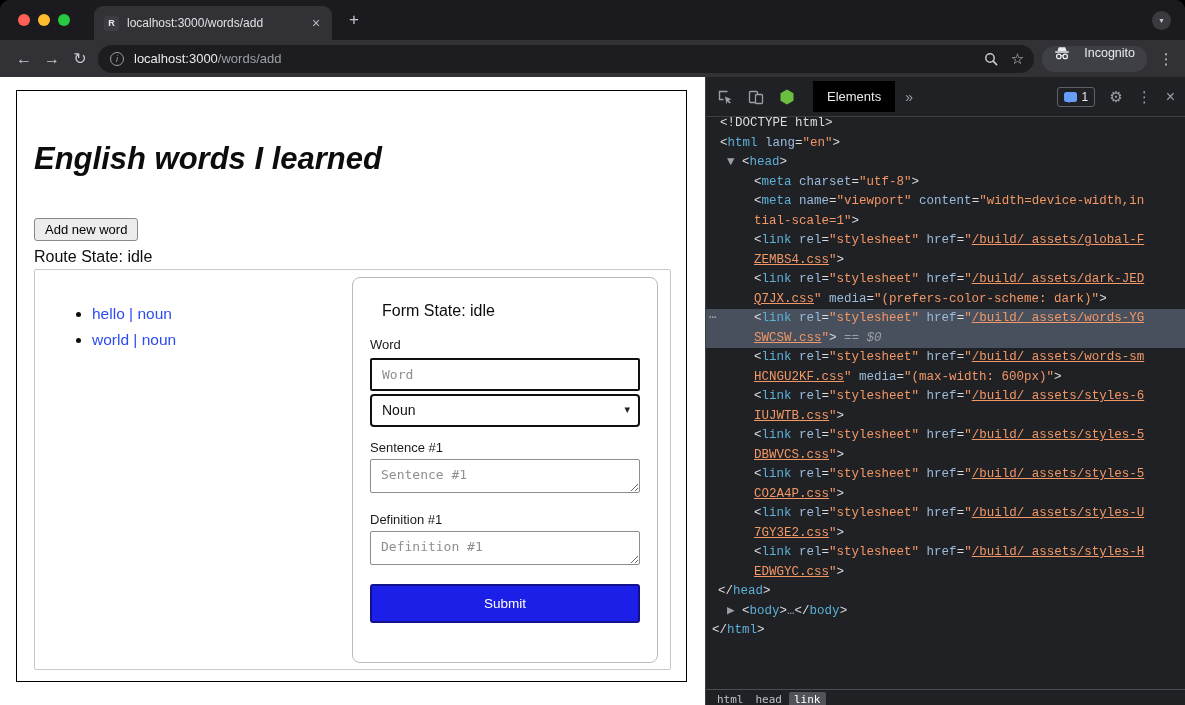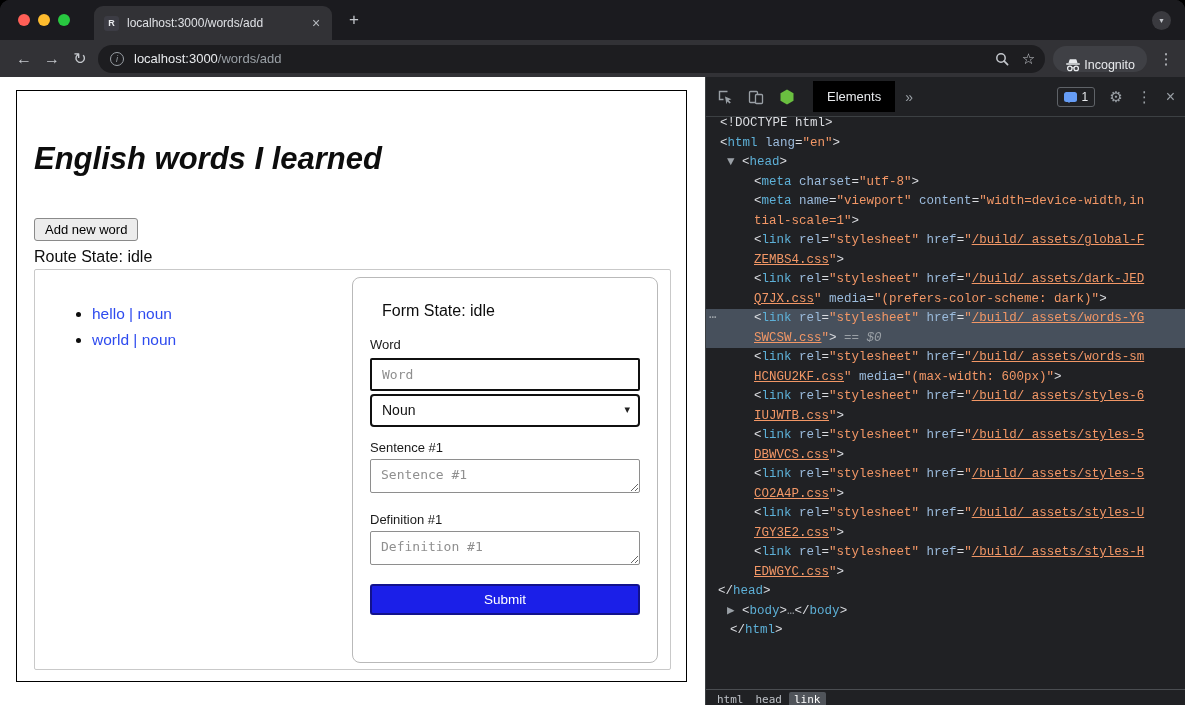--- a/index.html
+++ b/index.html
@@ -20,21 +20,21 @@
 
   
   .toolbar { position:relative; height:37px; background:#323236; display:flex; align-items:center; padding:0 10px; }
   .nav-btn { color:#c4c7cc; font-size:16px; width:28px; text-align:center; flex:none; }
   .omnibox { flex:1; height:28px; margin:0 8px 0 4px; background:#1d1d20; border-radius:14px; display:flex; align-items:center; padding:0 10px 0 12px; }
   .info-icon { width:14px; height:14px; border:1px solid #9aa0a6; border-radius:50%; color:#9aa0a6; font-size:9px; font-style:italic; display:flex; align-items:center; justify-content:center; flex:none; }
   .url { margin-left:10px; font-size:13px; flex:1; white-space:nowrap; }
   .url-host { color:#e8eaed; } .url-path { color:#9aa0a6; }
   .box-icon { flex:none; margin-left:12px; display:flex; align-items:center; }
   .star { color:#c4c7cc; font-size:15px; }
-  .incognito-chip { flex:none; height:26px; background:#3f4045; border-radius:13px; display:flex; align-items:flex-end; gap:3px; padding:0 12px; margin-right:10px; }
+  .incognito-chip { flex:none; height:26px; background:#3f4045; border-radius:13px; display:flex; align-items:flex-start; gap:14px; padding:0 12px; margin-right:10px; }
   .incognito-chip span { color:#e8eaed; font-size:12.5px; }
   .browser-menu { color:#c4c7cc; font-size:15px; width:18px; text-align:center; }
 
   
   .content { position:relative; height:628px; display:flex; }
 
   
   .webpage { position:relative; width:705px; height:100%; background:#fff; flex:none; }
   .outer-box { position:absolute; left:16px; top:13px; width:671px; height:592px; border:1px solid #000; background:#fff; }
   .page-title { margin:52px 0 0 17px; font-size:31px; font-weight:bold; color:#0d0d0d; line-height:1.05;font-style:italic; }
@@ -47,21 +47,21 @@
   .form-card { position:absolute; top:7px; right:12px; width:306px; height:386px; border:1px solid #b9b9b9; border-radius:8px; background:#fff; padding:24px 17px 16px; }
   .form-state { font-size:16px; color:#0d0d0d;margin-left:12px; }
   .form-card label { display:block; font-size:13px; color:#1a1a1a; }
   .lbl-word { margin-top:17px; } .lbl-type { margin-top:13px; } .lbl-sent { margin-top:13px; } .lbl-def { margin-top:19px; }
   .form-card input { display:block; width:100%; height:33px; margin-top:6px; border:2px solid #101010; border-radius:2px; padding:0 10px; font-family:"DejaVu Sans Mono",monospace; font-size:13px; color:#111; background:#fff; }
   .select-wrap { position:relative; margin-top:3px; }
   .select-wrap select { display:block; width:100%; height:33px; border:2px solid #101010; border-radius:4px; padding:0 10px; font-family:"Liberation Sans",sans-serif; font-size:14px; color:#111; background:#fff; appearance:none; -webkit-appearance:none; }
   .select-caret { position:absolute; right:10px; top:9px; font-size:11px; color:#222; pointer-events:none; }
   .form-card textarea { display:block; width:100%; height:34px; margin-top:4px; border:1px solid #8e8e8e; border-radius:2px; padding:7px 10px; font-family:"DejaVu Sans Mono",monospace; font-size:13px; color:#111; resize:both; }
   .form-card ::placeholder { color:#8f8f8f; font-family:"DejaVu Sans Mono",monospace; opacity:1; }
-  .submit { display:block; width:100%; height:31px; margin-top:19px; background:var(--accent-blue); border:2px solid #12128c; border-radius:3px; color:#fff; font-family:"Liberation Sans",sans-serif; font-size:13.5px; }
+  .submit { display:block; width:100%; height:39px; margin-top:19px; background:var(--accent-blue); border:2px solid #12128c; border-radius:3px; color:#fff; font-family:"Liberation Sans",sans-serif; font-size:13.5px; }
 
   
   .devtools { position:relative; width:480px; height:100%; background:var(--devtools-bg); border-left:1px solid #3c4043; flex:none; }
   .dt-toolbar { position:absolute; top:0; left:0; right:0; height:40px; border-bottom:1px solid #3c4043; display:flex; align-items:center; }
   .dt-icon { width:24px; height:24px; display:flex; align-items:center; justify-content:center; margin-left:7px; flex:none; }
   .dt-tab { height:31px; margin-left:14px; background:#000; color:#e8eaed; font-size:13px; display:flex; align-items:center; padding:0 14px; flex:none; }
   .dt-more { color:#9aa0a6; font-size:14px; margin-left:10px; flex:none; }
   .dt-right { margin-left:auto; display:flex; align-items:center; gap:14px; padding-right:10px; }
   .issues { display:flex; align-items:center; gap:5px; border:1px solid #5f6368; border-radius:3px; padding:2px 6px; }
   .bubble { position:relative; width:13px; height:10px; background:var(--issues-blue); border-radius:2.5px; }
@@ -214,21 +214,21 @@
           <div class="code-line" style="padding-left: 48px;"><span class="t-p">&lt;</span><span class="t-t">link</span><span class="t-p"> </span><span class="t-a">rel</span><span class="t-p">=</span><span class="t-v">"stylesheet"</span><span class="t-p"> </span><span class="t-a">href</span><span class="t-p">=</span><span class="t-v">"</span><span class="t-l">/build/_assets/styles-5</span></div>
           <div class="code-line" style="padding-left: 48px;"><span class="t-l">DBWVCS.css</span><span class="t-v">"</span><span class="t-p">&gt;</span></div>
           <div class="code-line" style="padding-left: 48px;"><span class="t-p">&lt;</span><span class="t-t">link</span><span class="t-p"> </span><span class="t-a">rel</span><span class="t-p">=</span><span class="t-v">"stylesheet"</span><span class="t-p"> </span><span class="t-a">href</span><span class="t-p">=</span><span class="t-v">"</span><span class="t-l">/build/_assets/styles-5</span></div>
           <div class="code-line" style="padding-left: 48px;"><span class="t-l">CO2A4P.css</span><span class="t-v">"</span><span class="t-p">&gt;</span></div>
           <div class="code-line" style="padding-left: 48px;"><span class="t-p">&lt;</span><span class="t-t">link</span><span class="t-p"> </span><span class="t-a">rel</span><span class="t-p">=</span><span class="t-v">"stylesheet"</span><span class="t-p"> </span><span class="t-a">href</span><span class="t-p">=</span><span class="t-v">"</span><span class="t-l">/build/_assets/styles-U</span></div>
           <div class="code-line" style="padding-left: 48px;"><span class="t-l">7GY3E2.css</span><span class="t-v">"</span><span class="t-p">&gt;</span></div>
           <div class="code-line" style="padding-left: 48px;"><span class="t-p">&lt;</span><span class="t-t">link</span><span class="t-p"> </span><span class="t-a">rel</span><span class="t-p">=</span><span class="t-v">"stylesheet"</span><span class="t-p"> </span><span class="t-a">href</span><span class="t-p">=</span><span class="t-v">"</span><span class="t-l">/build/_assets/styles-H</span></div>
           <div class="code-line" style="padding-left: 48px;"><span class="t-l">EDWGYC.css</span><span class="t-v">"</span><span class="t-p">&gt;</span></div>
           <div class="code-line" style="padding-left: 12px;"><span class="t-p">&lt;/</span><span class="t-t">head</span><span class="t-p">&gt;</span></div>
           <div class="code-line" style="padding-left: 21px;"><span class="t-g">▶ </span><span class="t-p">&lt;</span><span class="t-t">body</span><span class="t-p">&gt;</span><span class="t-g">…</span><span class="t-p">&lt;/</span><span class="t-t">body</span><span class="t-p">&gt;</span></div>
-          <div class="code-line" style="padding-left: 24px;"><span class="t-p">&lt;/</span><span class="t-t">html</span><span class="t-p">&gt;</span></div>
+          <div class="code-line" style="padding-left: 6px;"><span class="t-p">&lt;/</span><span class="t-t">html</span><span class="t-p">&gt;</span></div>
         </div>
       <div class="dt-statusbar">
           <span class="crumb">html</span>
           <span class="crumb">head</span>
           <span class="crumb active">link</span>
         </div>
     </div>
 
   </div>
 </div>

